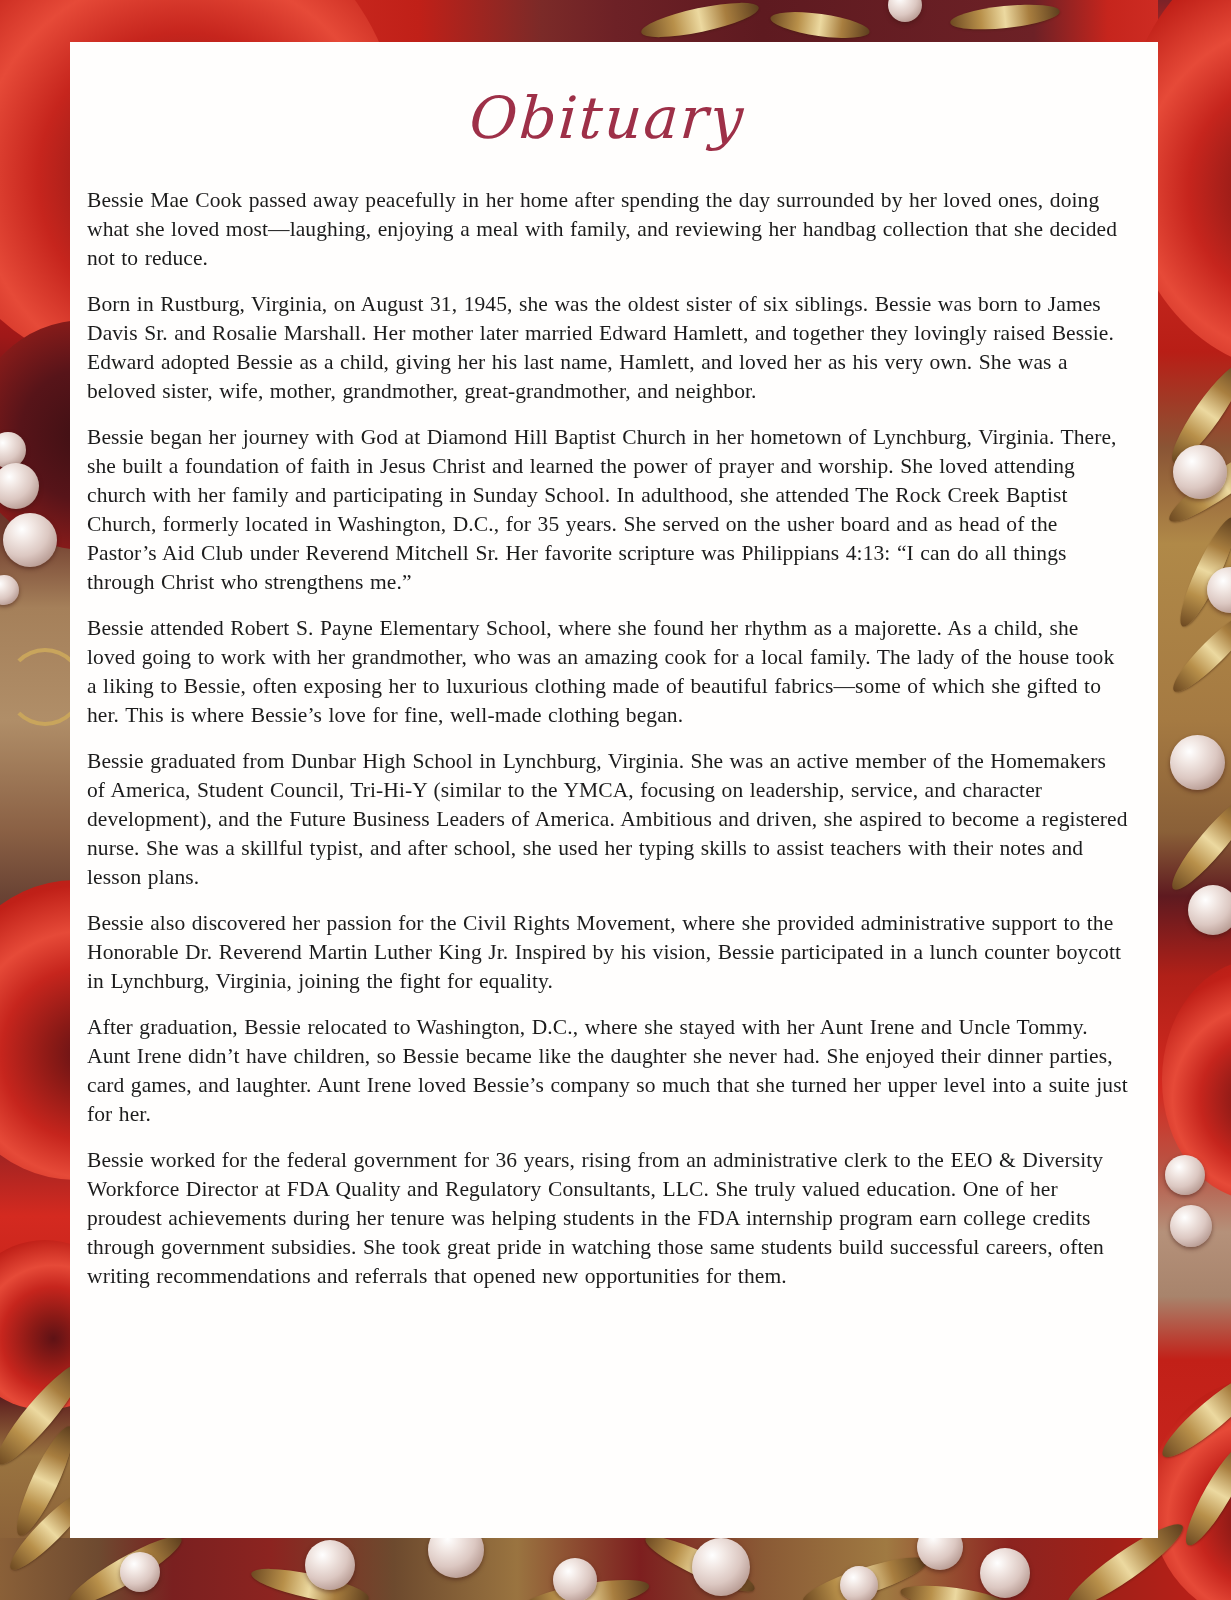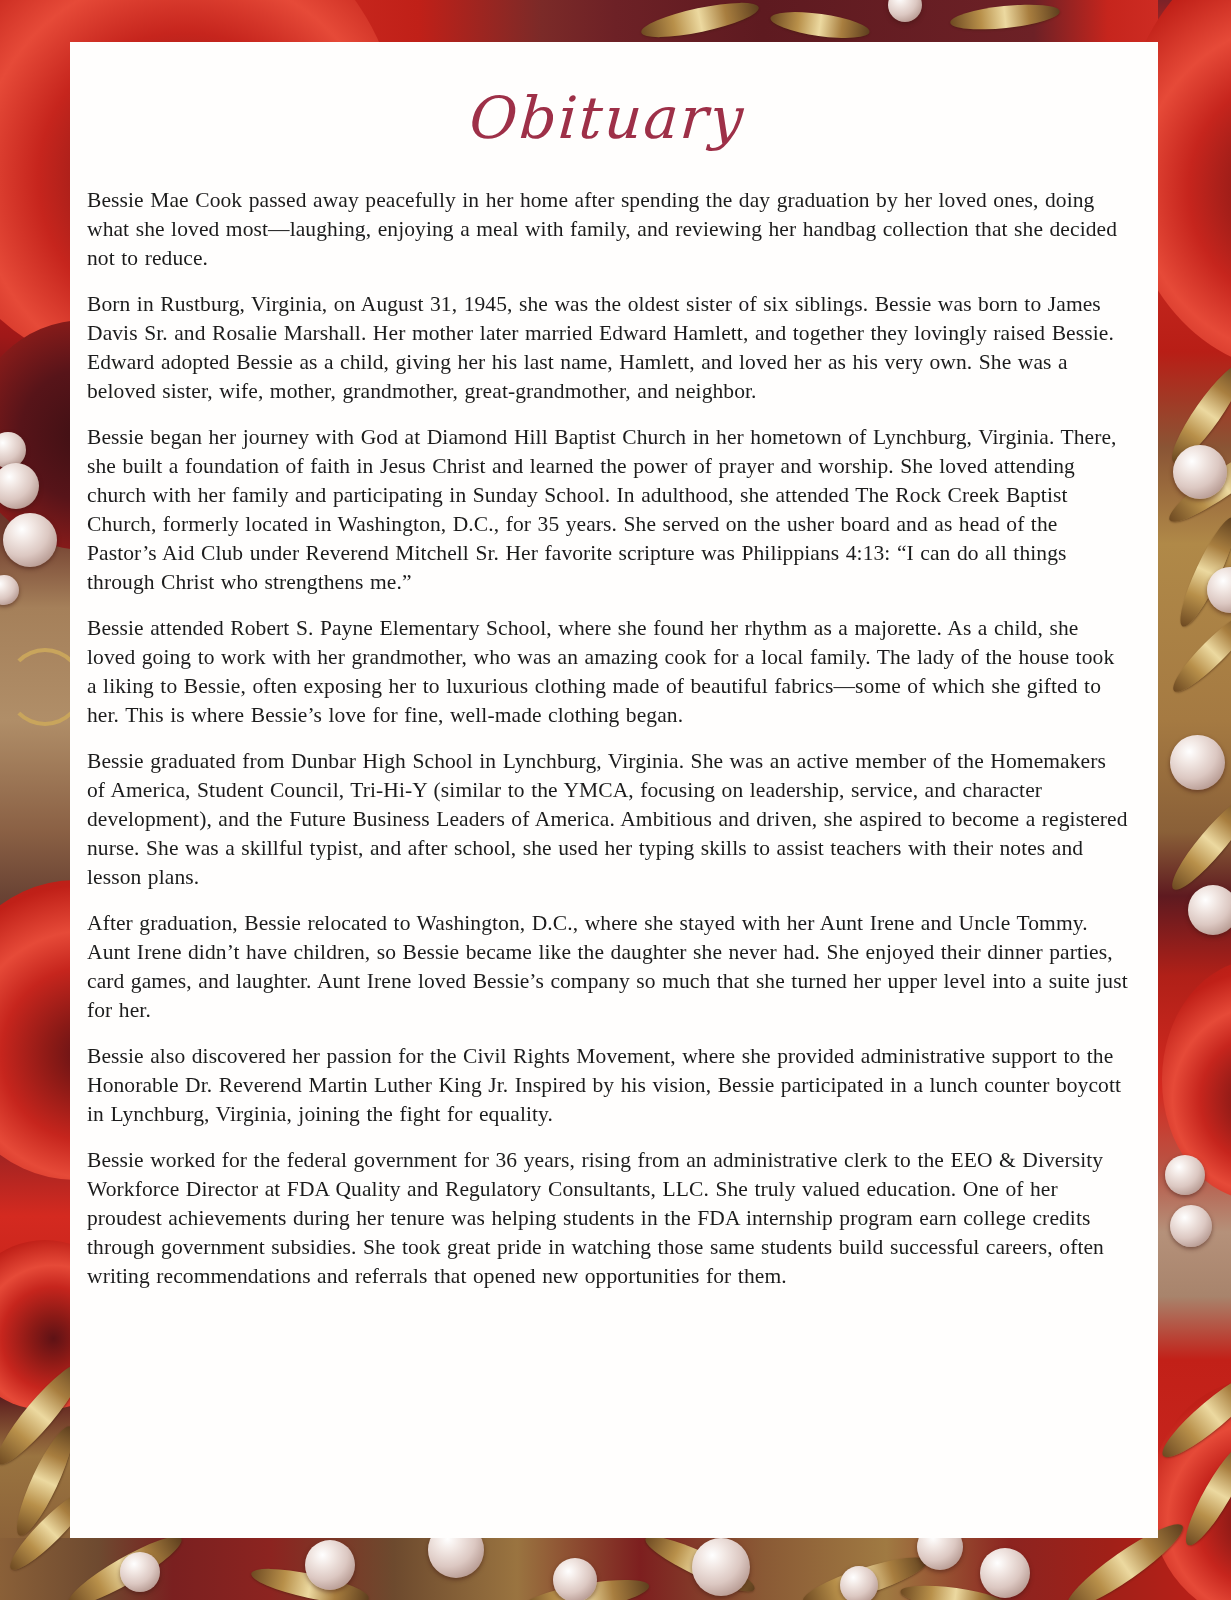--- a/index.html
+++ b/index.html
@@ -138,23 +138,23 @@
   <div class="decor pearl" style="left:305px;top:1540px;width:50px;height:50px;"></div>
   <div class="decor pearl" style="left:428px;top:1522px;width:56px;height:56px;"></div>
   <div class="decor pearl" style="left:553px;top:1558px;width:44px;height:44px;"></div>
   <div class="decor pearl" style="left:692px;top:1538px;width:58px;height:58px;"></div>
   <div class="decor pearl" style="left:917px;top:1524px;width:46px;height:46px;"></div>
   <div class="decor pearl" style="left:980px;top:1548px;width:50px;height:50px;"></div>
   <div class="decor pearl" style="left:840px;top:1566px;width:38px;height:38px;"></div>
 
   <div class="sheet">
     <h1 class="title">Obituary</h1>
-    <p class="para">Bessie Mae Cook passed away peacefully in her home after spending the day graduation by her loved ones, doing what she loved most—laughing, enjoying a meal with family, and reviewing her handbag collection that she decided not to reduce.</p>
+    <p class="para">Bessie Mae Cook passed away peacefully in her home after spending the day surrounded by her loved ones, doing what she loved most—laughing, enjoying a meal with family, and reviewing her handbag collection that she decided not to reduce.</p>
     <p class="para">Born in Rustburg, Virginia, on August 31, 1945, she was the oldest sister of six siblings. Bessie was born to James Davis Sr. and Rosalie Marshall. Her mother later married Edward Hamlett, and together they lovingly raised Bessie. Edward adopted Bessie as a child, giving her his last name, Hamlett, and loved her as his very own. She was a beloved sister, wife, mother, grandmother, great-grandmother, and neighbor.</p>
     <p class="para">Bessie began her journey with God at Diamond Hill Baptist Church in her hometown of Lynchburg, Virginia. There, she built a foundation of faith in Jesus Christ and learned the power of prayer and worship. She loved attending church with her family and participating in Sunday School. In adulthood, she attended The Rock Creek Baptist Church, formerly located in Washington, D.C., for 35 years. She served on the usher board and as head of the Pastor’s Aid Club under Reverend Mitchell Sr. Her favorite scripture was Philippians 4:13: “I can do all things through Christ who strengthens me.”</p>
     <p class="para">Bessie attended Robert S. Payne Elementary School, where she found her rhythm as a majorette. As a child, she loved going to work with her grandmother, who was an amazing cook for a local family. The lady of the house took a liking to Bessie, often exposing her to luxurious clothing made of beautiful fabrics—some of which she gifted to her. This is where Bessie’s love for fine, well-made clothing began.</p>
     <p class="para">Bessie graduated from Dunbar High School in Lynchburg, Virginia. She was an active member of the Homemakers of America, Student Council, Tri-Hi-Y (similar to the YMCA, focusing on leadership, service, and character development), and the Future Business Leaders of America. Ambitious and driven, she aspired to become a registered nurse. She was a skillful typist, and after school, she used her typing skills to assist teachers with their notes and lesson plans.</p>
+    <p class="para">Bessie also discovered her passion for the Civil Rights Movement, where she provided administrative support to the Honorable Dr. Reverend Martin Luther King Jr. Inspired by his vision, Bessie participated in a lunch counter boycott in Lynchburg, Virginia, joining the fight for equality.</p>
     <p class="para">After graduation, Bessie relocated to Washington, D.C., where she stayed with her Aunt Irene and Uncle Tommy. Aunt Irene didn’t have children, so Bessie became like the daughter she never had. She enjoyed their dinner parties, card games, and laughter. Aunt Irene loved Bessie’s company so much that she turned her upper level into a suite just for her.</p>
-    <p class="para">Bessie also discovered her passion for the Civil Rights Movement, where she provided administrative support to the Honorable Dr. Reverend Martin Luther King Jr. Inspired by his vision, Bessie participated in a lunch counter boycott in Lynchburg, Virginia, joining the fight for equality.</p>
     <p class="para">Bessie worked for the federal government for 36 years, rising from an administrative clerk to the EEO &amp; Diversity Workforce Director at FDA Quality and Regulatory Consultants, LLC. She truly valued education. One of her proudest achievements during her tenure was helping students in the FDA internship program earn college credits through government subsidies. She took great pride in watching those same students build successful careers, often writing recommendations and referrals that opened new opportunities for them.</p>
   </div>
 
 </div>
 
 </body></html>

